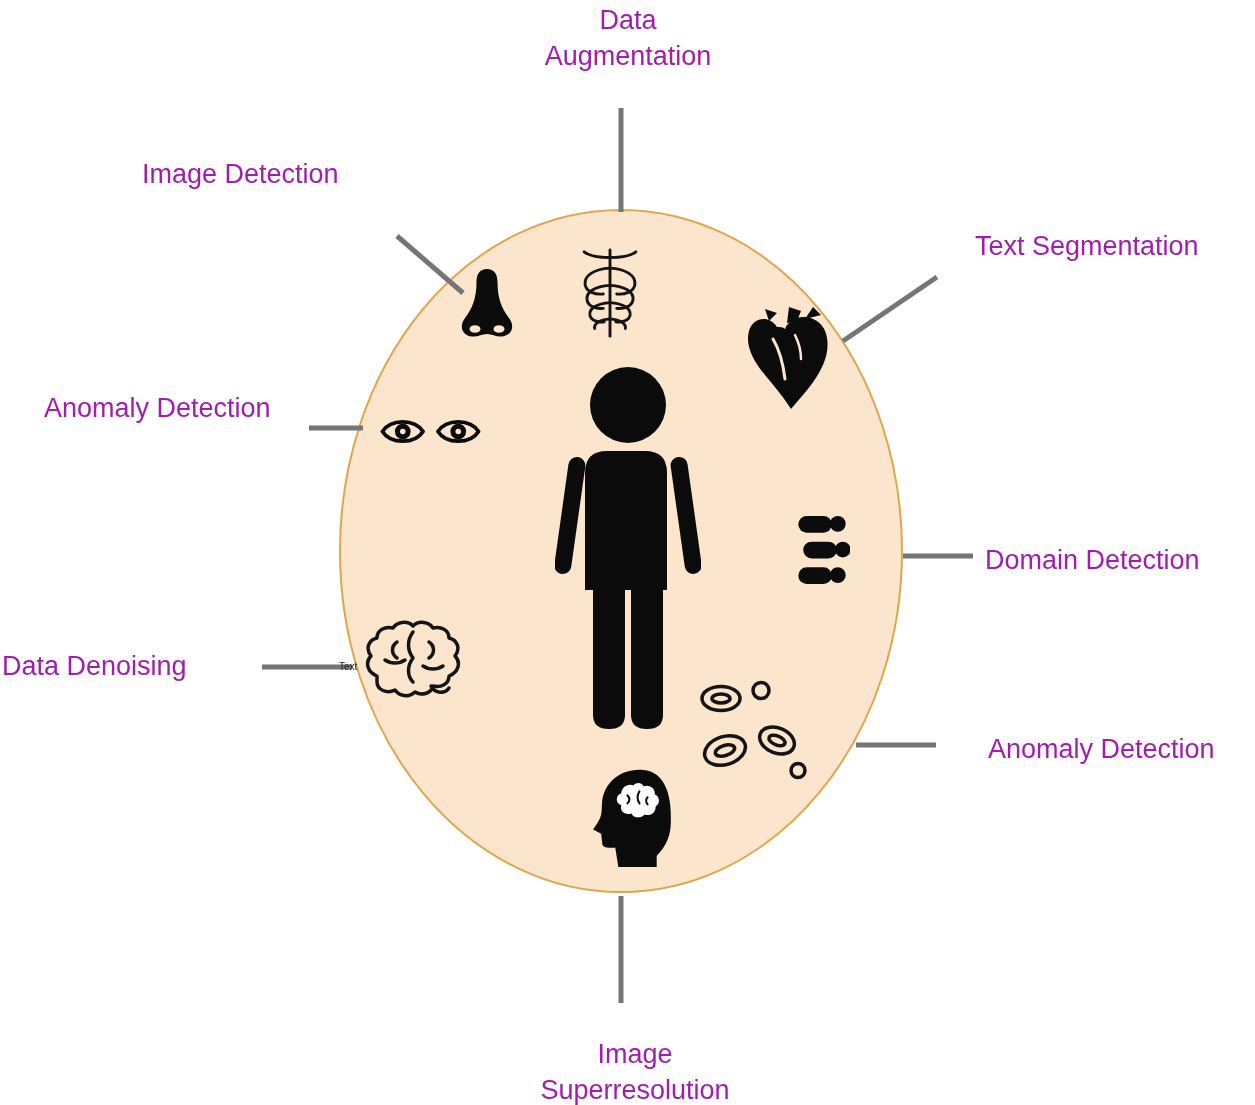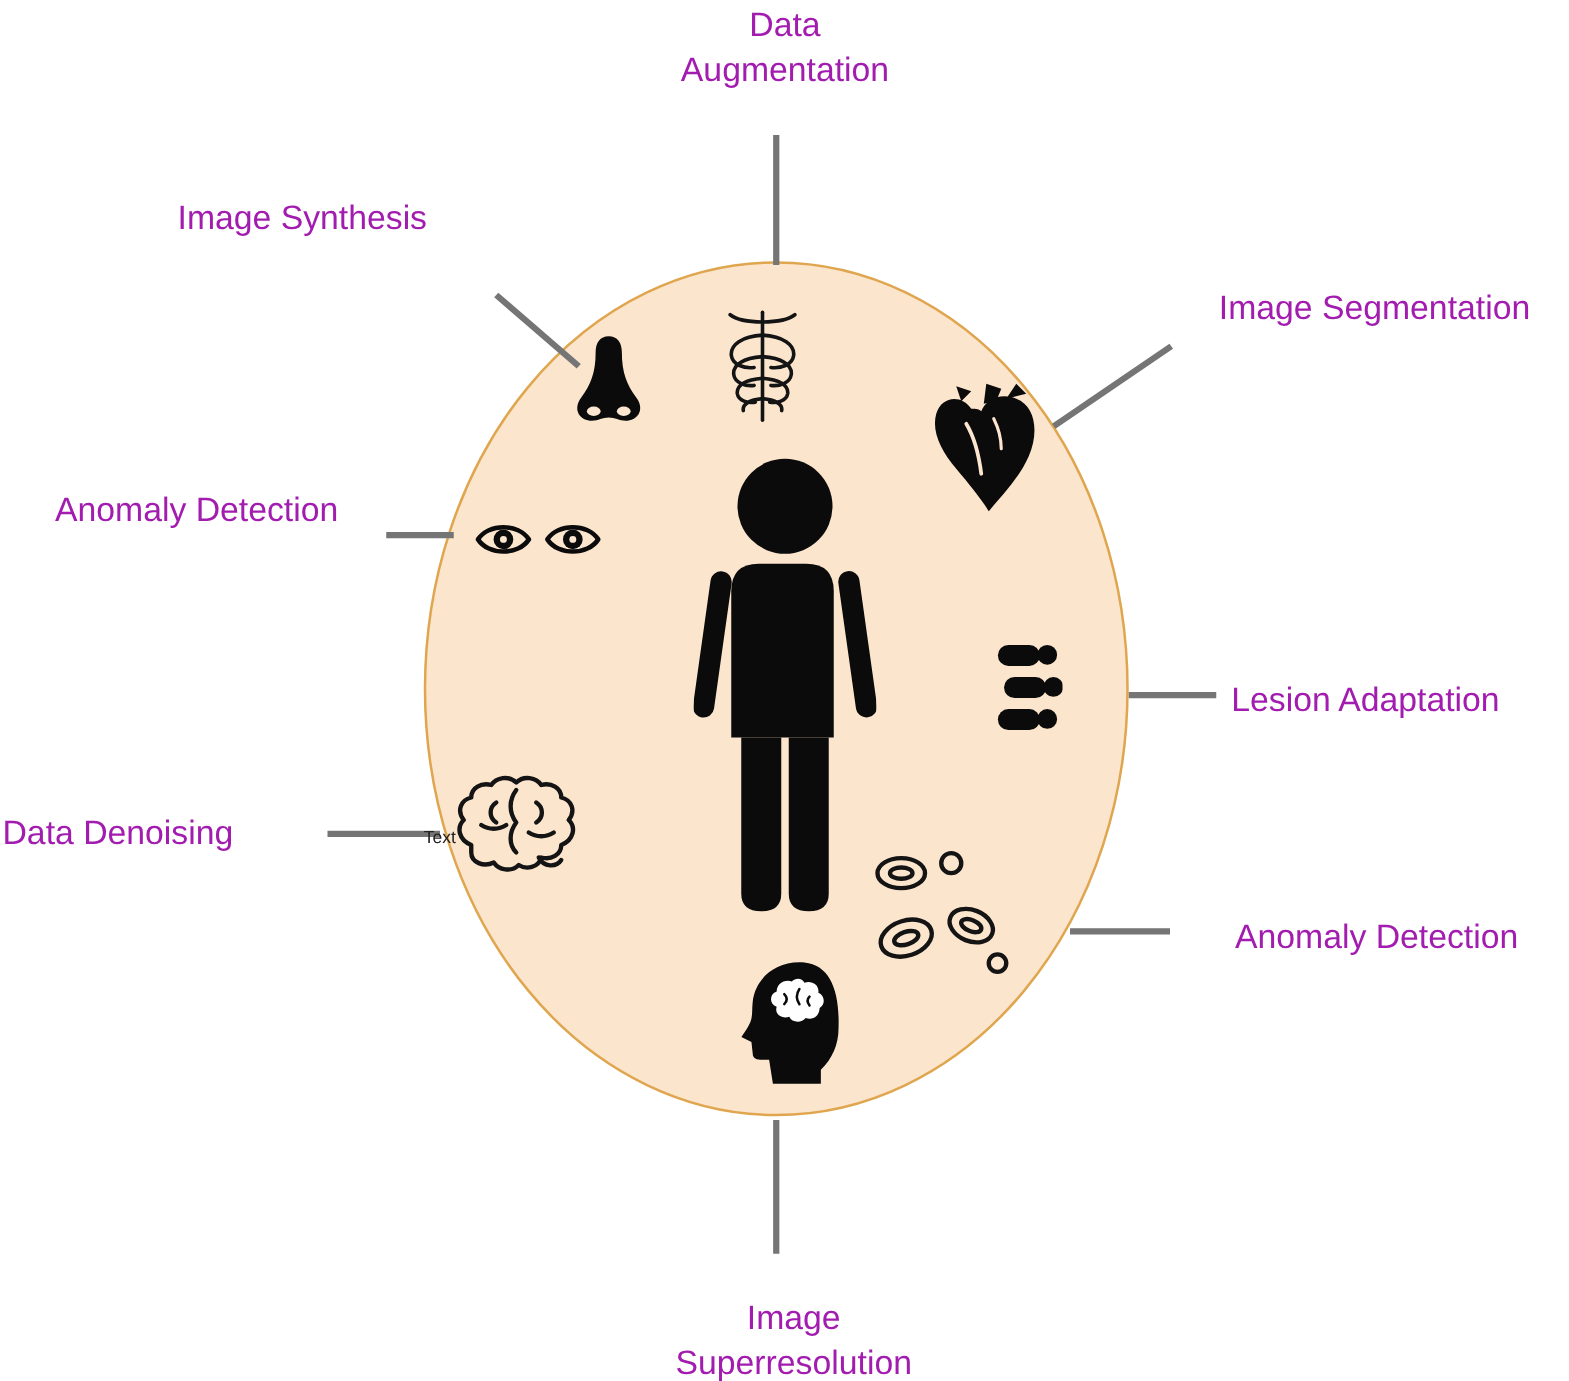--- a/index.html
+++ b/index.html
@@ -40,21 +40,21 @@
   .icon-heart{left:739px;top:303px;}
   .icon-eyes{left:377px;top:413px;}
   .icon-human{left:555px;top:365px;}
   .icon-spine{left:794px;top:513px;}
   .icon-brain{left:361px;top:620px;}
   .icon-blood{left:695px;top:678px;}
   .icon-head{left:593px;top:767px;}
   .artifact{
     position:absolute;
     left:339px;top:661px;
-    font-size:14px;
+    font-size:10px;
     color:#222222;
   }
 </style>
 </head>
 <body>
 
 <div class="stage">
 
   <svg class="base-svg" width="1255" height="1105">
     <ellipse cx="621" cy="551" rx="281" ry="341" stroke-width="2" fill="#fce5cd" stroke="#dfa64f"></ellipse>
@@ -64,24 +64,24 @@
       <line x1="937" y1="277" x2="843" y2="341" stroke="#757575"></line>
       <line x1="309" y1="428" x2="363" y2="428" stroke="#757575"></line>
       <line x1="903" y1="556" x2="973" y2="556" stroke="#757575"></line>
       <line x1="262" y1="667" x2="352" y2="667" stroke="#757575"></line>
       <line x1="856" y1="745" x2="936" y2="745" stroke="#757575"></line>
       <line x1="621" y1="896" x2="621" y2="1003" stroke="#757575"></line>
     </g>
   </svg>
 
   <div class="label two-line lbl-data-aug">Data Augmentation</div>
-  <div class="label lbl-img-syn">Image Synthesis</div>
-  <div class="label lbl-img-seg">Image Segmentation</div>
+  <div class="label lbl-img-syn">Image Detection</div>
+  <div class="label lbl-img-seg">Text Segmentation</div>
   <div class="label lbl-lesion">Anomaly Detection</div>
-  <div class="label lbl-domain">Lesion Adaptation</div>
+  <div class="label lbl-domain">Domain Detection</div>
   <div class="label lbl-denoise">Data Denoising</div>
   <div class="label lbl-anomaly">Anomaly Detection</div>
   <div class="label two-line lbl-superres">Image Superresolution</div>
 
   <span class="artifact">Text</span>
 
   <svg class="icon icon-nose" width="68" height="80" viewBox="0 0 64 80">
     <path fill="#0b0b0b" d="M32 3 c-7 0 -10.5 5 -10.5 13 0 16 -4 26 -11.5 36 -6.5 8.5 -2.5 17.5 7 18.5 6 0.6 9.5 -2.5 15 -2.5 s9 3.1 15 2.5 c9.5 -1 13.5 -10 7 -18.5 C46.5 42 42.5 32 42.5 16 42.5 8 39 3 32 3 z"></path>
     <ellipse cx="20" cy="63" rx="5.5" ry="3.8" fill="#fde6cf"></ellipse>
     <ellipse cx="44" cy="63" rx="5.5" ry="3.8" fill="#fde6cf"></ellipse>

